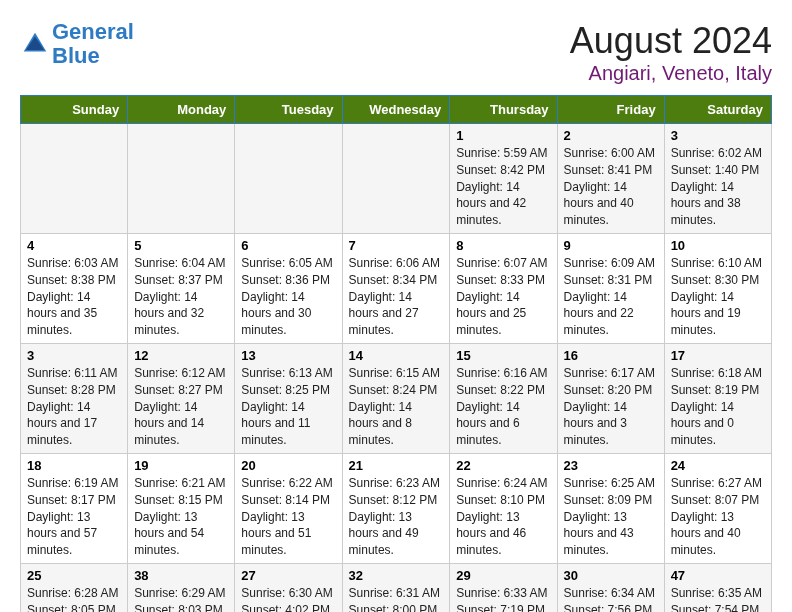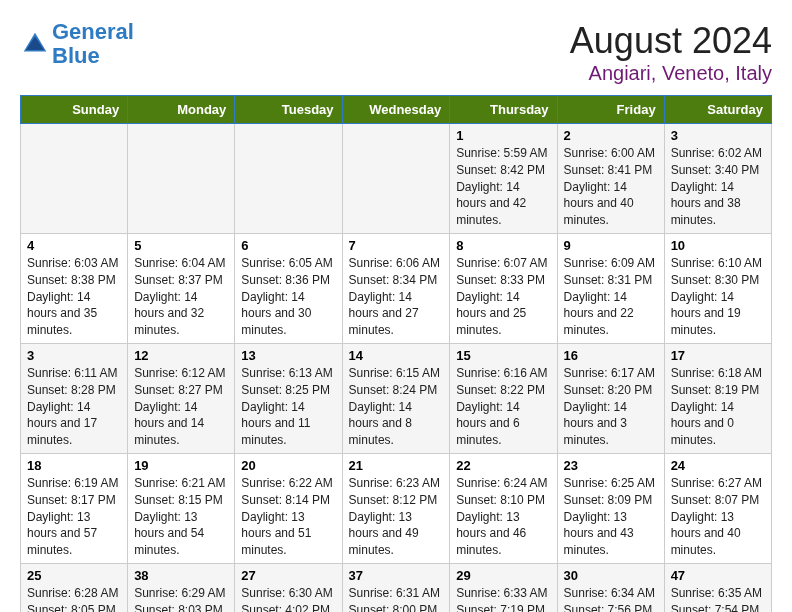--- a/index.html
+++ b/index.html
@@ -138,21 +138,21 @@
         <td>
           <span class="day-number">2</span>
           <div class="day-info">Sunrise: 6:00 AM
 Sunset: 8:41 PM
 Daylight: 14 hours
 and 40 minutes.</div>
         </td>
         <td>
           <span class="day-number">3</span>
           <div class="day-info">Sunrise: 6:02 AM
-Sunset: 3:40 PM
+Sunset: 1:40 PM
 Daylight: 14 hours
 and 38 minutes.</div>
         </td>
       </tr>
       <tr>
         <td>
           <span class="day-number">4</span>
           <div class="day-info">Sunrise: 6:03 AM
 Sunset: 8:38 PM
 Daylight: 14 hours
@@ -319,21 +319,21 @@
 and 34 minutes.</div>
         </td>
         <td>
           <span class="day-number">27</span>
           <div class="day-info">Sunrise: 6:30 AM
 Sunset: 4:02 PM
 Daylight: 13 hours
 and 31 minutes.</div>
         </td>
         <td>
-          <span class="day-number">37</span>
+          <span class="day-number">32</span>
           <div class="day-info">Sunrise: 6:31 AM
 Sunset: 8:00 PM
 Daylight: 13 hours
 and 28 minutes.</div>
         </td>
         <td>
           <span class="day-number">29</span>
           <div class="day-info">Sunrise: 6:33 AM
 Sunset: 7:19 PM
 Daylight: 13 hours

